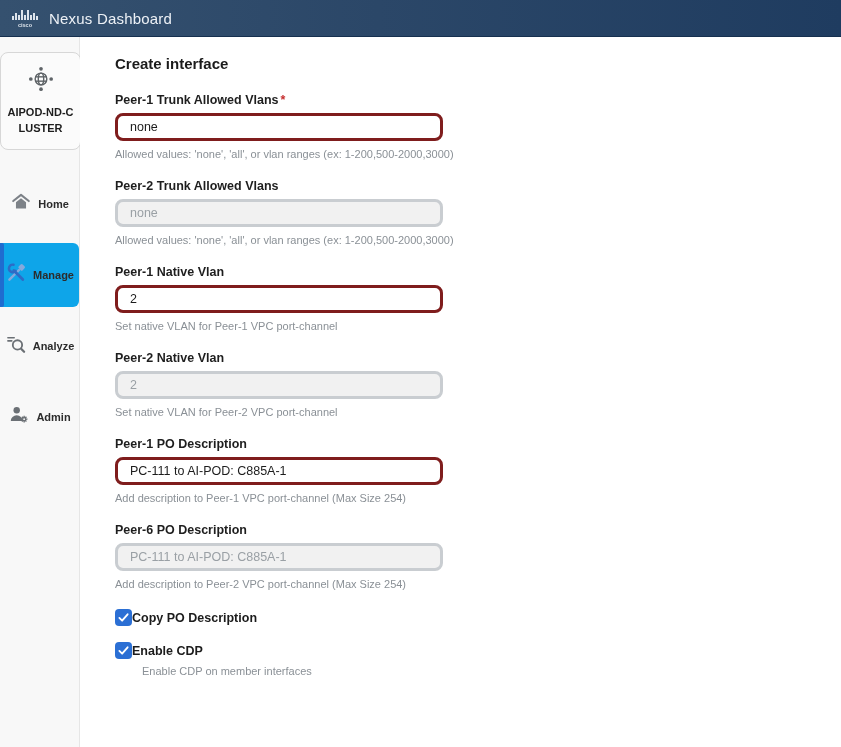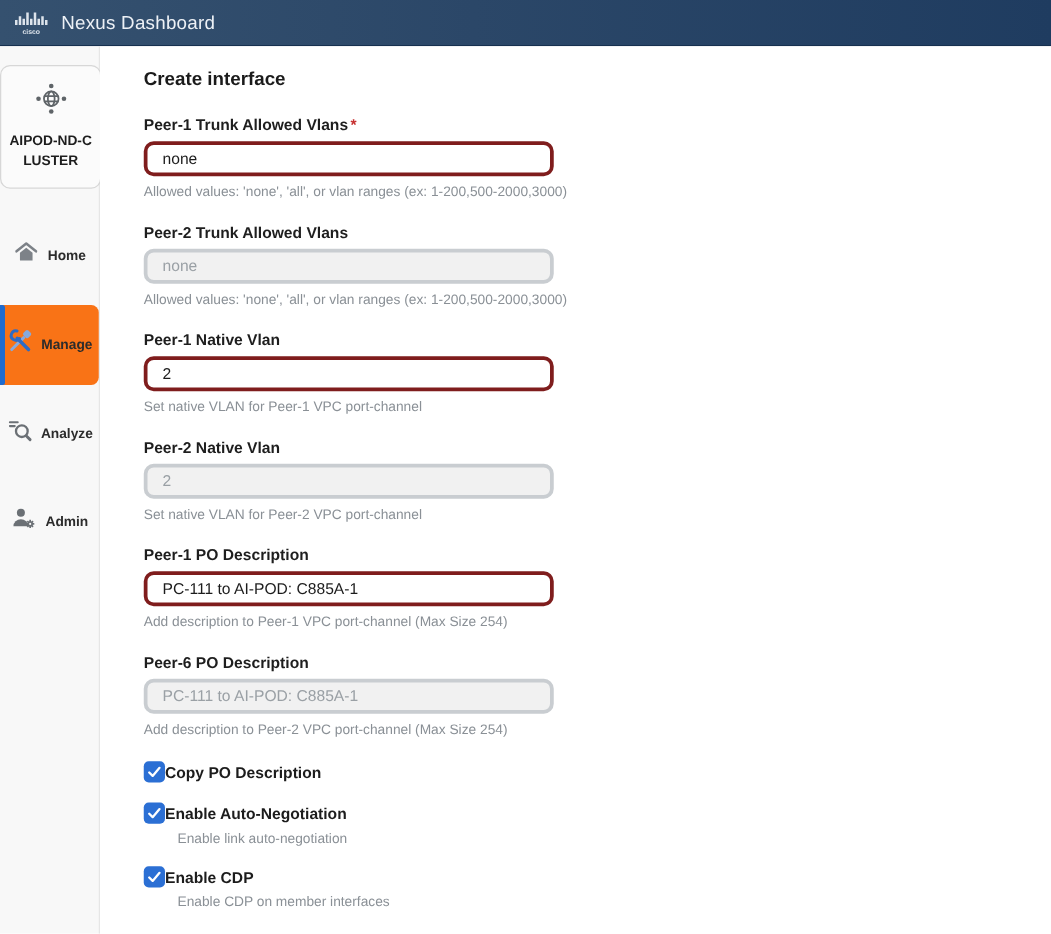--- a/index.html
+++ b/index.html
@@ -66,21 +66,21 @@
     justify-content: center;
     gap: 6px;
     cursor: pointer;
   }
   .nav-item .nav-label {
     font-size: 11px;
     font-weight: 700;
     color: #2c2c2c;
   }
   .nav-item.active {
-    background: #f97316;
+    background: #0ea5e9;
     border-radius: 0 6px 6px 0;
   }
   .nav-item.active::before {
     content: "";
     position: absolute;
     left: 0; top: 0; bottom: 0;
     width: 4px;
     background: #1f6cd0;
     border-radius: 0 2px 2px 0;
   }
@@ -296,38 +296,27 @@
       <div class="check-row">
         <span class="checkbox">
           <svg width="11" height="11" viewBox="0 0 12 12">
               <polyline points="1.5,6.5 4.5,9.5 10.5,2.5" fill="none" stroke="#ffffff" stroke-width="2" stroke-linecap="round" stroke-linejoin="round"></polyline>
             </svg>
         </span>
         <span class="check-label">Copy PO Description</span>
       </div>
     </div>
 
+
     <div class="check-group">
       <div class="check-row">
         <span class="checkbox">
           <svg width="11" height="11" viewBox="0 0 12 12">
               <polyline points="1.5,6.5 4.5,9.5 10.5,2.5" fill="none" stroke="#ffffff" stroke-width="2" stroke-linecap="round" stroke-linejoin="round"></polyline>
             </svg>
         </span>
-        <span class="check-label">Enable Auto-Negotiation</span>
-      </div>
-      <div class="check-helper">Enable link auto-negotiation</div>
-    </div>
-
-    <div class="check-group">
-      <div class="check-row">
-        <span class="checkbox">
-          <svg width="11" height="11" viewBox="0 0 12 12">
-              <polyline points="1.5,6.5 4.5,9.5 10.5,2.5" fill="none" stroke="#ffffff" stroke-width="2" stroke-linecap="round" stroke-linejoin="round"></polyline>
-            </svg>
-        </span>
         <span class="check-label">Enable CDP</span>
       </div>
       <div class="check-helper">Enable CDP on member interfaces</div>
     </div>
 
   </main>
 </div>
 
 </body></html>

